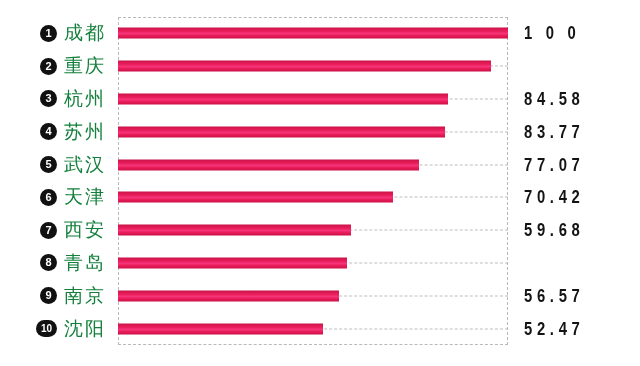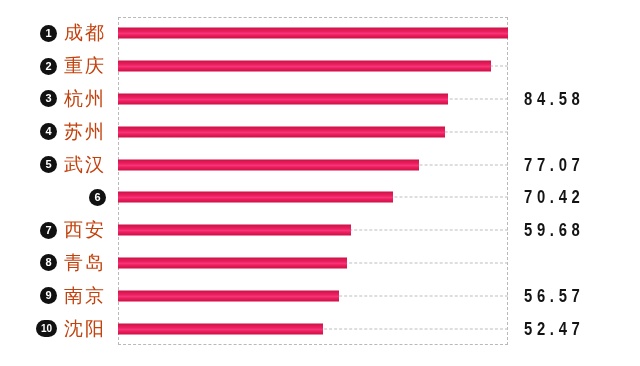--- a/index.html
+++ b/index.html
@@ -71,21 +71,21 @@
   }
   .rank-badge.wide {
     width: 21px;
     border-radius: 9px;
     font-size: 10px;
     margin-left: 8px;
   }
   .city-name {
     margin-left: 7px;
     font-size: 19px;
-    color: #c2410c;
+    color: #15803d;
     font-weight: normal;
     letter-spacing: 2px;
     white-space: nowrap;
     font-family: "DejaVu Sans", "Liberation Sans", sans-serif;
   }
 
   
   .bar-track {
     position: absolute;
     left: 118px;
@@ -150,20 +150,23 @@
   <div id="rows-container">
       <div class="row" style="top: 17px;">
         <div class="label-cell">
           <span class="rank-badge">1</span>
           <span class="city-name">成都</span>
         </div>
         <div class="bar-track">
           <div class="gridline"></div>
           <div class="bar" style="width: 100%;"></div>
         </div>
+        <div class="value-cell">
+          <span class="value-text">1 0 0</span>
+        </div>
       </div>
       <div class="row" style="top: 49.8px;">
         <div class="label-cell">
           <span class="rank-badge">2</span>
           <span class="city-name">重庆</span>
         </div>
         <div class="bar-track">
           <div class="gridline"></div>
           <div class="bar" style="width: 95.55%;"></div>
         </div>
@@ -183,37 +186,41 @@
       </div>
       <div class="row" style="top: 115.4px;">
         <div class="label-cell">
           <span class="rank-badge">4</span>
           <span class="city-name">苏州</span>
         </div>
         <div class="bar-track">
           <div class="gridline"></div>
           <div class="bar" style="width: 83.77%;"></div>
         </div>
+        <div class="value-cell">
+          <span class="value-text">83.77</span>
+        </div>
       </div>
       <div class="row" style="top: 148.2px;">
         <div class="label-cell">
           <span class="rank-badge">5</span>
           <span class="city-name">武汉</span>
         </div>
         <div class="bar-track">
           <div class="gridline"></div>
           <div class="bar" style="width: 77.07%;"></div>
         </div>
         <div class="value-cell">
           <span class="value-text">77.07</span>
         </div>
       </div>
       <div class="row" style="top: 181px;">
         <div class="label-cell">
           <span class="rank-badge">6</span>
+          <span class="city-name">天津</span>
         </div>
         <div class="bar-track">
           <div class="gridline"></div>
           <div class="bar" style="width: 70.42%;"></div>
         </div>
         <div class="value-cell">
           <span class="value-text">70.42</span>
         </div>
       </div>
       <div class="row" style="top: 213.8px;">

